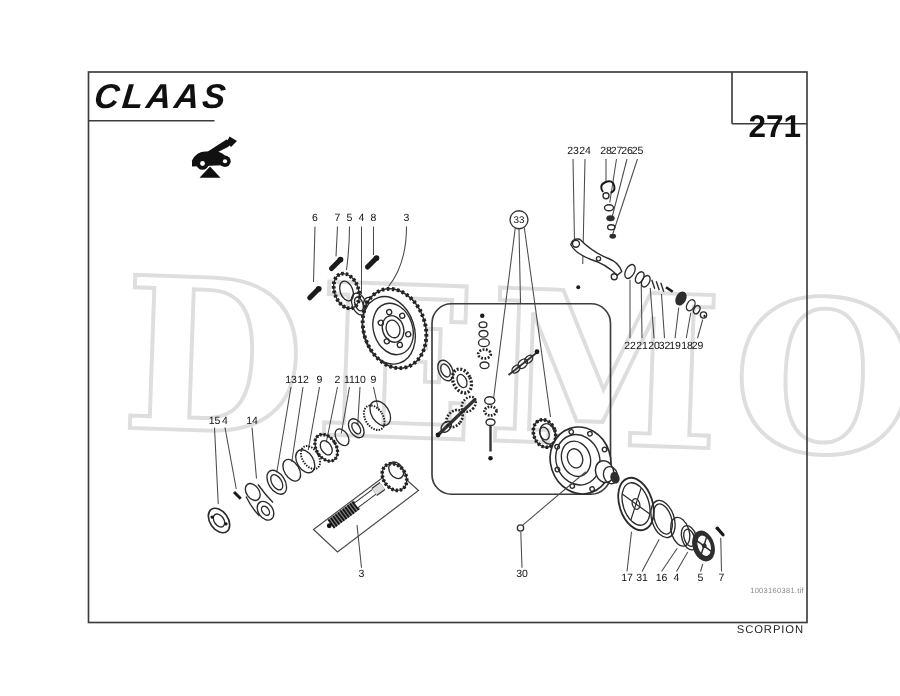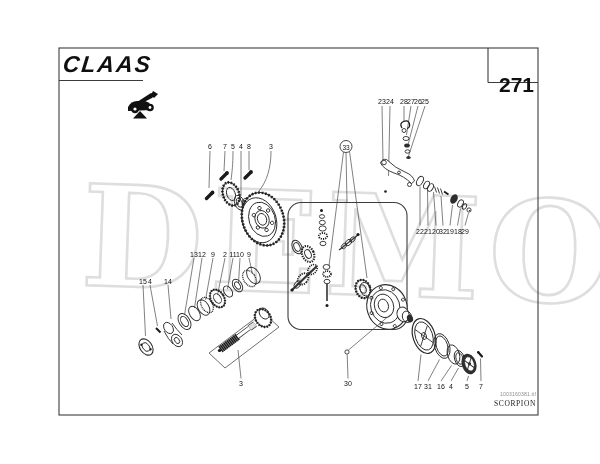--- a/index.html
+++ b/index.html
@@ -5,21 +5,21 @@
   html,body{margin:0;padding:0;background:#fff;}
   .page{position:relative;width:600px;height:464px;background:#fff;overflow:hidden;
         font-family:"Liberation Sans",sans-serif;}
   .abs{position:absolute;}
   .brand{left:63px;top:51px;font-size:23px;font-weight:800;font-style:italic;
          letter-spacing:2px;color:#101010;transform:skewX(-6deg);}
   .pageno{left:470px;top:52px;width:64px;text-align:right;font-size:21px;font-weight:bold;color:#101010;margin-top:21px;}
   .lbl{position:absolute;font-size:7px;line-height:7px;color:#101010;transform:translate(-50%,-50%);white-space:nowrap;}
   .circ-lbl{font-size:6.5px;}
   .foot-id{right:64px;top:391px;font-size:5px;color:#8a8a8a;letter-spacing:.2px;}
-  .foot-model{right:64px;top:399px;font-size:7.5px;color:#222;letter-spacing:.6px;font-family:Liberation Serif, serif;}
+  .foot-model{right:64px;top:415px;font-size:7.5px;color:#222;letter-spacing:.6px;}
   svg{position:absolute;left:0;top:0;}
   .ld{fill:none;stroke:#4a4a4a;stroke-width:.7;}
   .o{fill:none;stroke:#2b2b2b;stroke-width:.9;}
   .frame{fill:none;stroke:#3c3c3c;stroke-width:1.1;}
   .wmtxt{font-family:"DejaVu Serif",serif;font-weight:bold;font-size:140px;
          letter-spacing:8px;fill:none;stroke:#dedede;stroke-width:2.6;}
 </style>
 </head>
 <body>
 

